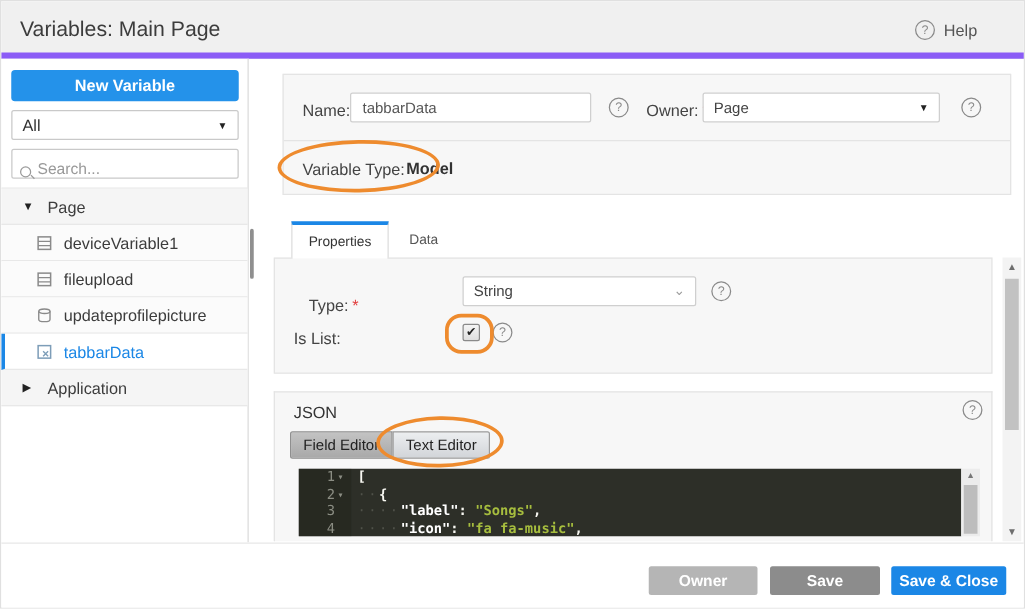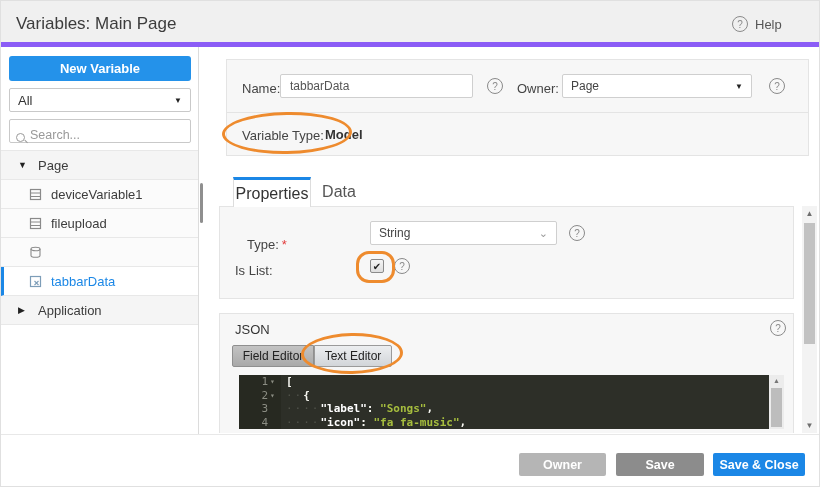--- a/index.html
+++ b/index.html
@@ -58,21 +58,21 @@
   .formbox { position:absolute; left:225px; top:58px; width:583px; height:97px;
              background:#f7f7f7; border:1px solid #e4e4e4; }
   .lab { position:absolute; font-size:13px; color:#444; }
   .name-input { position:absolute; left:53px; top:14px; width:193px; height:24px;
                 padding:0 9px; outline:none; font-family:"Liberation Sans",sans-serif; }
   .owner-ddl { position:absolute; left:335px; top:14px; width:190px; height:24px; }
   .fb-div { position:absolute; left:0; right:0; top:52px; border-top:1px solid #e4e4e4; }
   .vt-val { font-weight:bold; color:#333; }
   
   .tab { position:absolute; height:30px; display:flex; align-items:center;
-         justify-content:center; font-size:16px; cursor:pointer; z-index:3; }
+         justify-content:center; font-size:11px; cursor:pointer; z-index:3; }
   .tab.active { left:232px; top:176px; width:78px; background:#fff;
                 border:1px solid #ddd; border-top:3px solid #1b87e6; border-bottom:none; color:#333; }
   .tab.idle { left:312px; top:176px; width:52px; color:#555; }
   
   .panel { position:absolute; left:218px; top:205px; width:575px; height:93px;
            background:#f7f7f7; border:1px solid #e4e4e4; }
   .type-ddl { position:absolute; left:150px; top:14px; width:187px; height:24px; }
   .chev { color:#999; font-size:11px; line-height:10px; }
   .cbx { position:absolute; left:150px; top:52px; width:14px; height:14px;
          background:linear-gradient(#f5f5f5,#dedede); border:1px solid #8a8a8a;
@@ -179,20 +179,21 @@
         </span>
         <span>fileupload</span>
       </div>
       <div class="trow item">
         <span class="ticon">
           <svg width="13" height="13" viewBox="0 0 13 13">
               <ellipse cx="6.5" cy="3" rx="4.5" ry="1.8" fill="none" stroke="#8a8a8a" stroke-width="1.1"></ellipse>
               <path d="M2 3v6.5c0 1 2 1.8 4.5 1.8s4.5-.8 4.5-1.8V3" fill="none" stroke="#8a8a8a" stroke-width="1.1"></path>
             </svg>
         </span>
+        <span>updateprofilepicture</span>
       </div>
       <div class="trow item selected">
         <span class="ticon">
           <svg width="13" height="13" viewBox="0 0 13 13">
               <rect x="1.5" y="1.5" width="10" height="10" fill="none" stroke="#7d9db8" stroke-width="1.2"></rect>
               <path d="M5.5 6l4 4M9.5 6l-4 4" stroke="#7d9db8" stroke-width="1.1"></path>
             </svg>
         </span>
         <span>tabbarData</span>
       </div>

